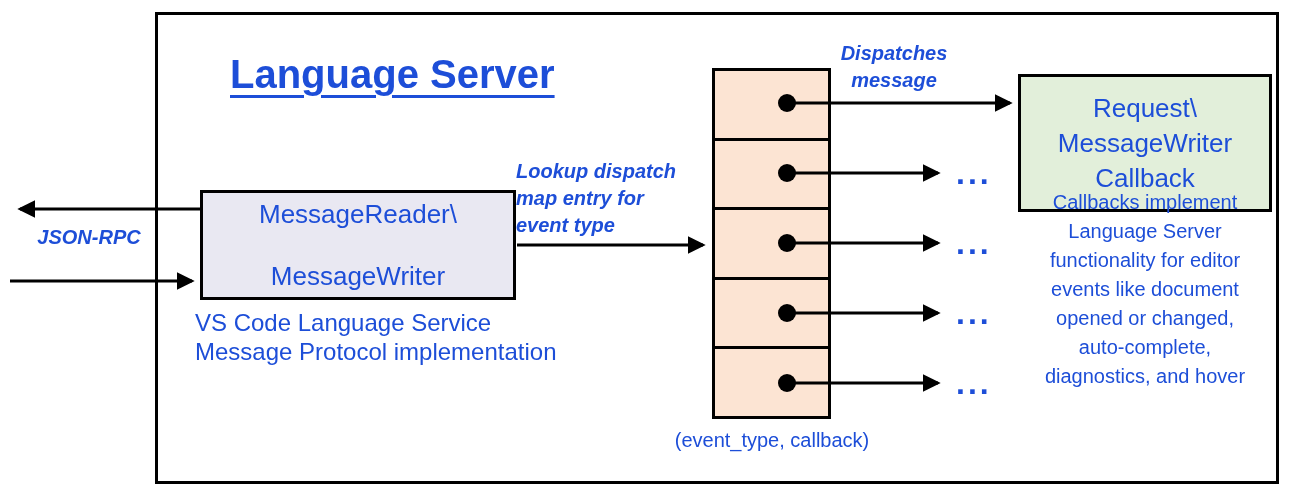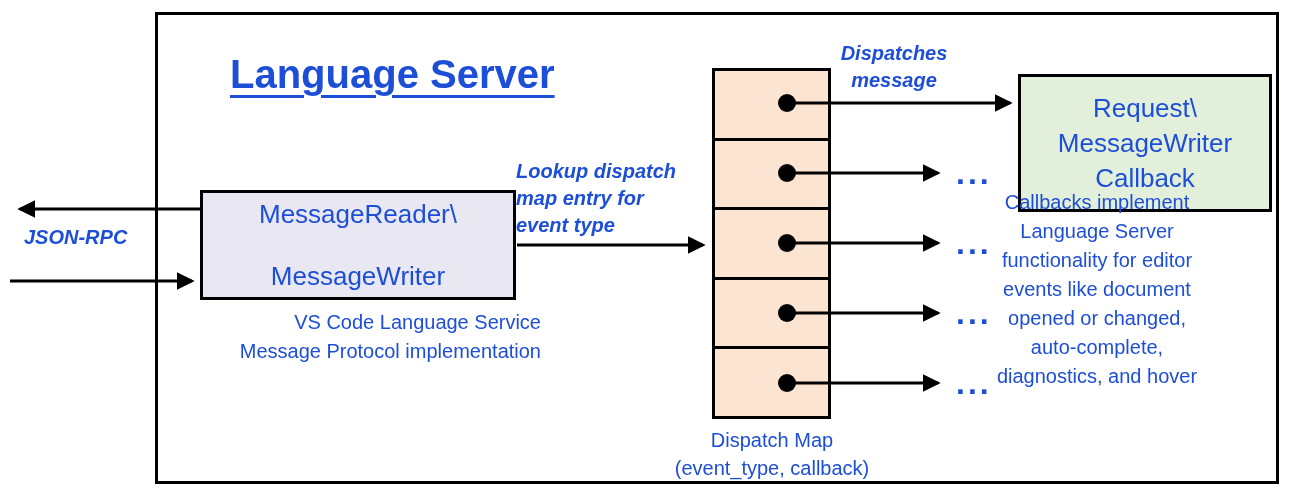--- a/index.html
+++ b/index.html
@@ -21,31 +21,31 @@
   #diagram-title{
     left:230px;top:52px;width:360px;
     font-size:40px;font-weight:600;
     text-decoration:underline;
     text-underline-offset:7px;
     text-decoration-thickness:3px;
   }
   .io-label{
     left:24px;top:224px;width:130px;
     font-size:20px;font-style:italic;font-weight:600;
-    line-height:26px;
+    text-align:center;line-height:26px;
   }
   #message-reader-box{
     left:200px;top:190px;width:316px;height:110px;
     border:3px solid #000;box-sizing:border-box;
     display:flex;flex-direction:column;align-items:center;justify-content:center;
     font-size:26px;line-height:34px;text-align:center;gap:28px;
   }
   #message-reader-caption{
-    left:179px;top:308px;width:362px;
-    font-size:20px;line-height:29px;text-align:right;
+    left:195px;top:308px;width:362px;
+    font-size:24px;line-height:29px;text-align:left;
   }
   #lookup-label{
     left:516px;top:158px;width:180px;
     font-size:20px;font-style:italic;font-weight:600;
     text-align:left;line-height:27px;
   }
   #dispatch-map{
     left:712px;top:68px;width:119px;height:351px;
     border:3px solid #000;box-sizing:border-box;
     display:flex;flex-direction:column;
@@ -59,21 +59,21 @@
     font-size:20px;font-style:italic;font-weight:600;
     text-align:center;line-height:27px;
   }
   #callback-box{
     left:1018px;top:30px;width:254px;height:138px;
     border:3px solid #000;box-sizing:border-box;
     display:flex;flex-direction:column;align-items:center;justify-content:center;
     font-size:26px;line-height:35px;text-align:center;margin-top:44px;
   }
   #callbacks-note{
-    left:960px;top:188px;width:274px;
+    left:1008px;top:188px;width:274px;
     font-size:20px;line-height:29px;text-align:center;
   }
   #dispatch-map-caption{
     left:660px;top:426px;width:224px;
     font-size:20px;line-height:28px;text-align:center;
   }
   .ellipsis{
     font-size:32px;font-weight:700;letter-spacing:3px;
     line-height:30px;
   }
@@ -130,21 +130,20 @@
     <div>Callbacks implement</div>
     <div>Language Server</div>
     <div>functionality for editor</div>
     <div>events like document</div>
     <div>opened or changed,</div>
     <div>auto-complete,</div>
     <div>diagnostics, and hover</div>
   </div>
 
   <div class="abs" id="dispatch-map-caption">
-    <div>Dispatch Map</div>
     <div>(event_type, callback)</div>
   </div>
 
   <div class="abs ellipsis" style="left:956px;top:158px;">...</div>
   <div class="abs ellipsis" style="left:956px;top:228px;">...</div>
   <div class="abs ellipsis" style="left:956px;top:298px;">...</div>
   <div class="abs ellipsis" style="left:956px;top:368px;">...</div>
 
   <svg class="abs" id="arrow-layer" width="1291" height="494" viewBox="0 0 1291 494" xmlns="http://www.w3.org/2000/svg">
     <defs>

